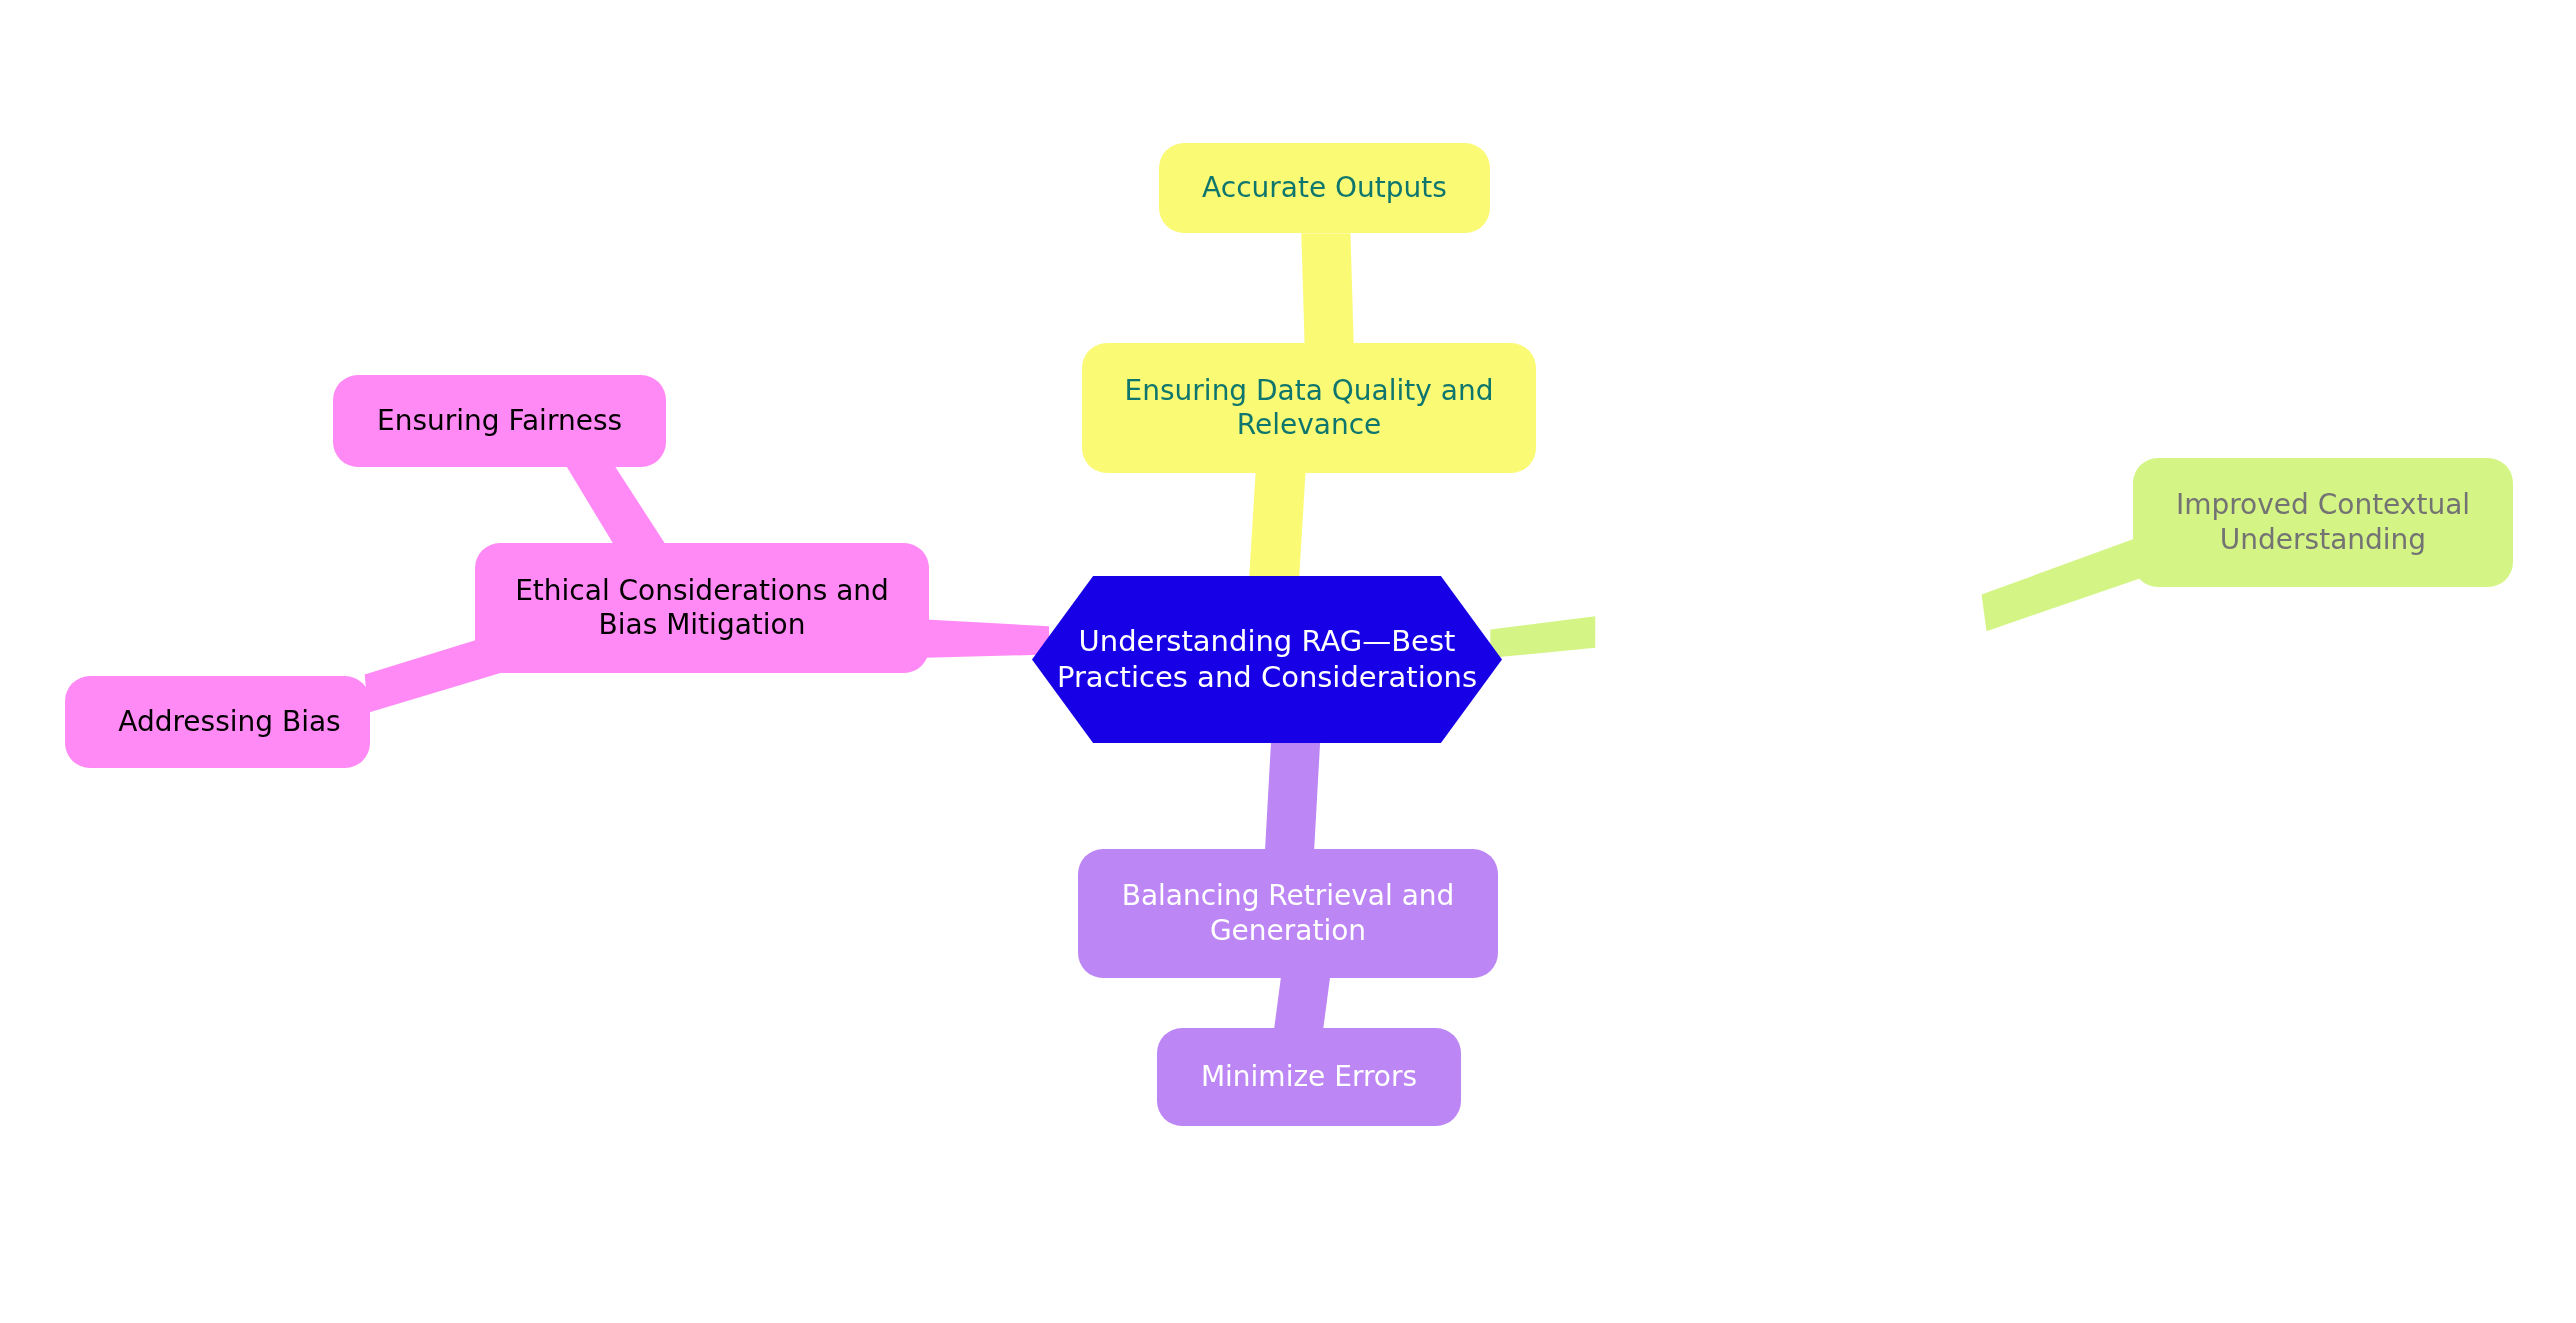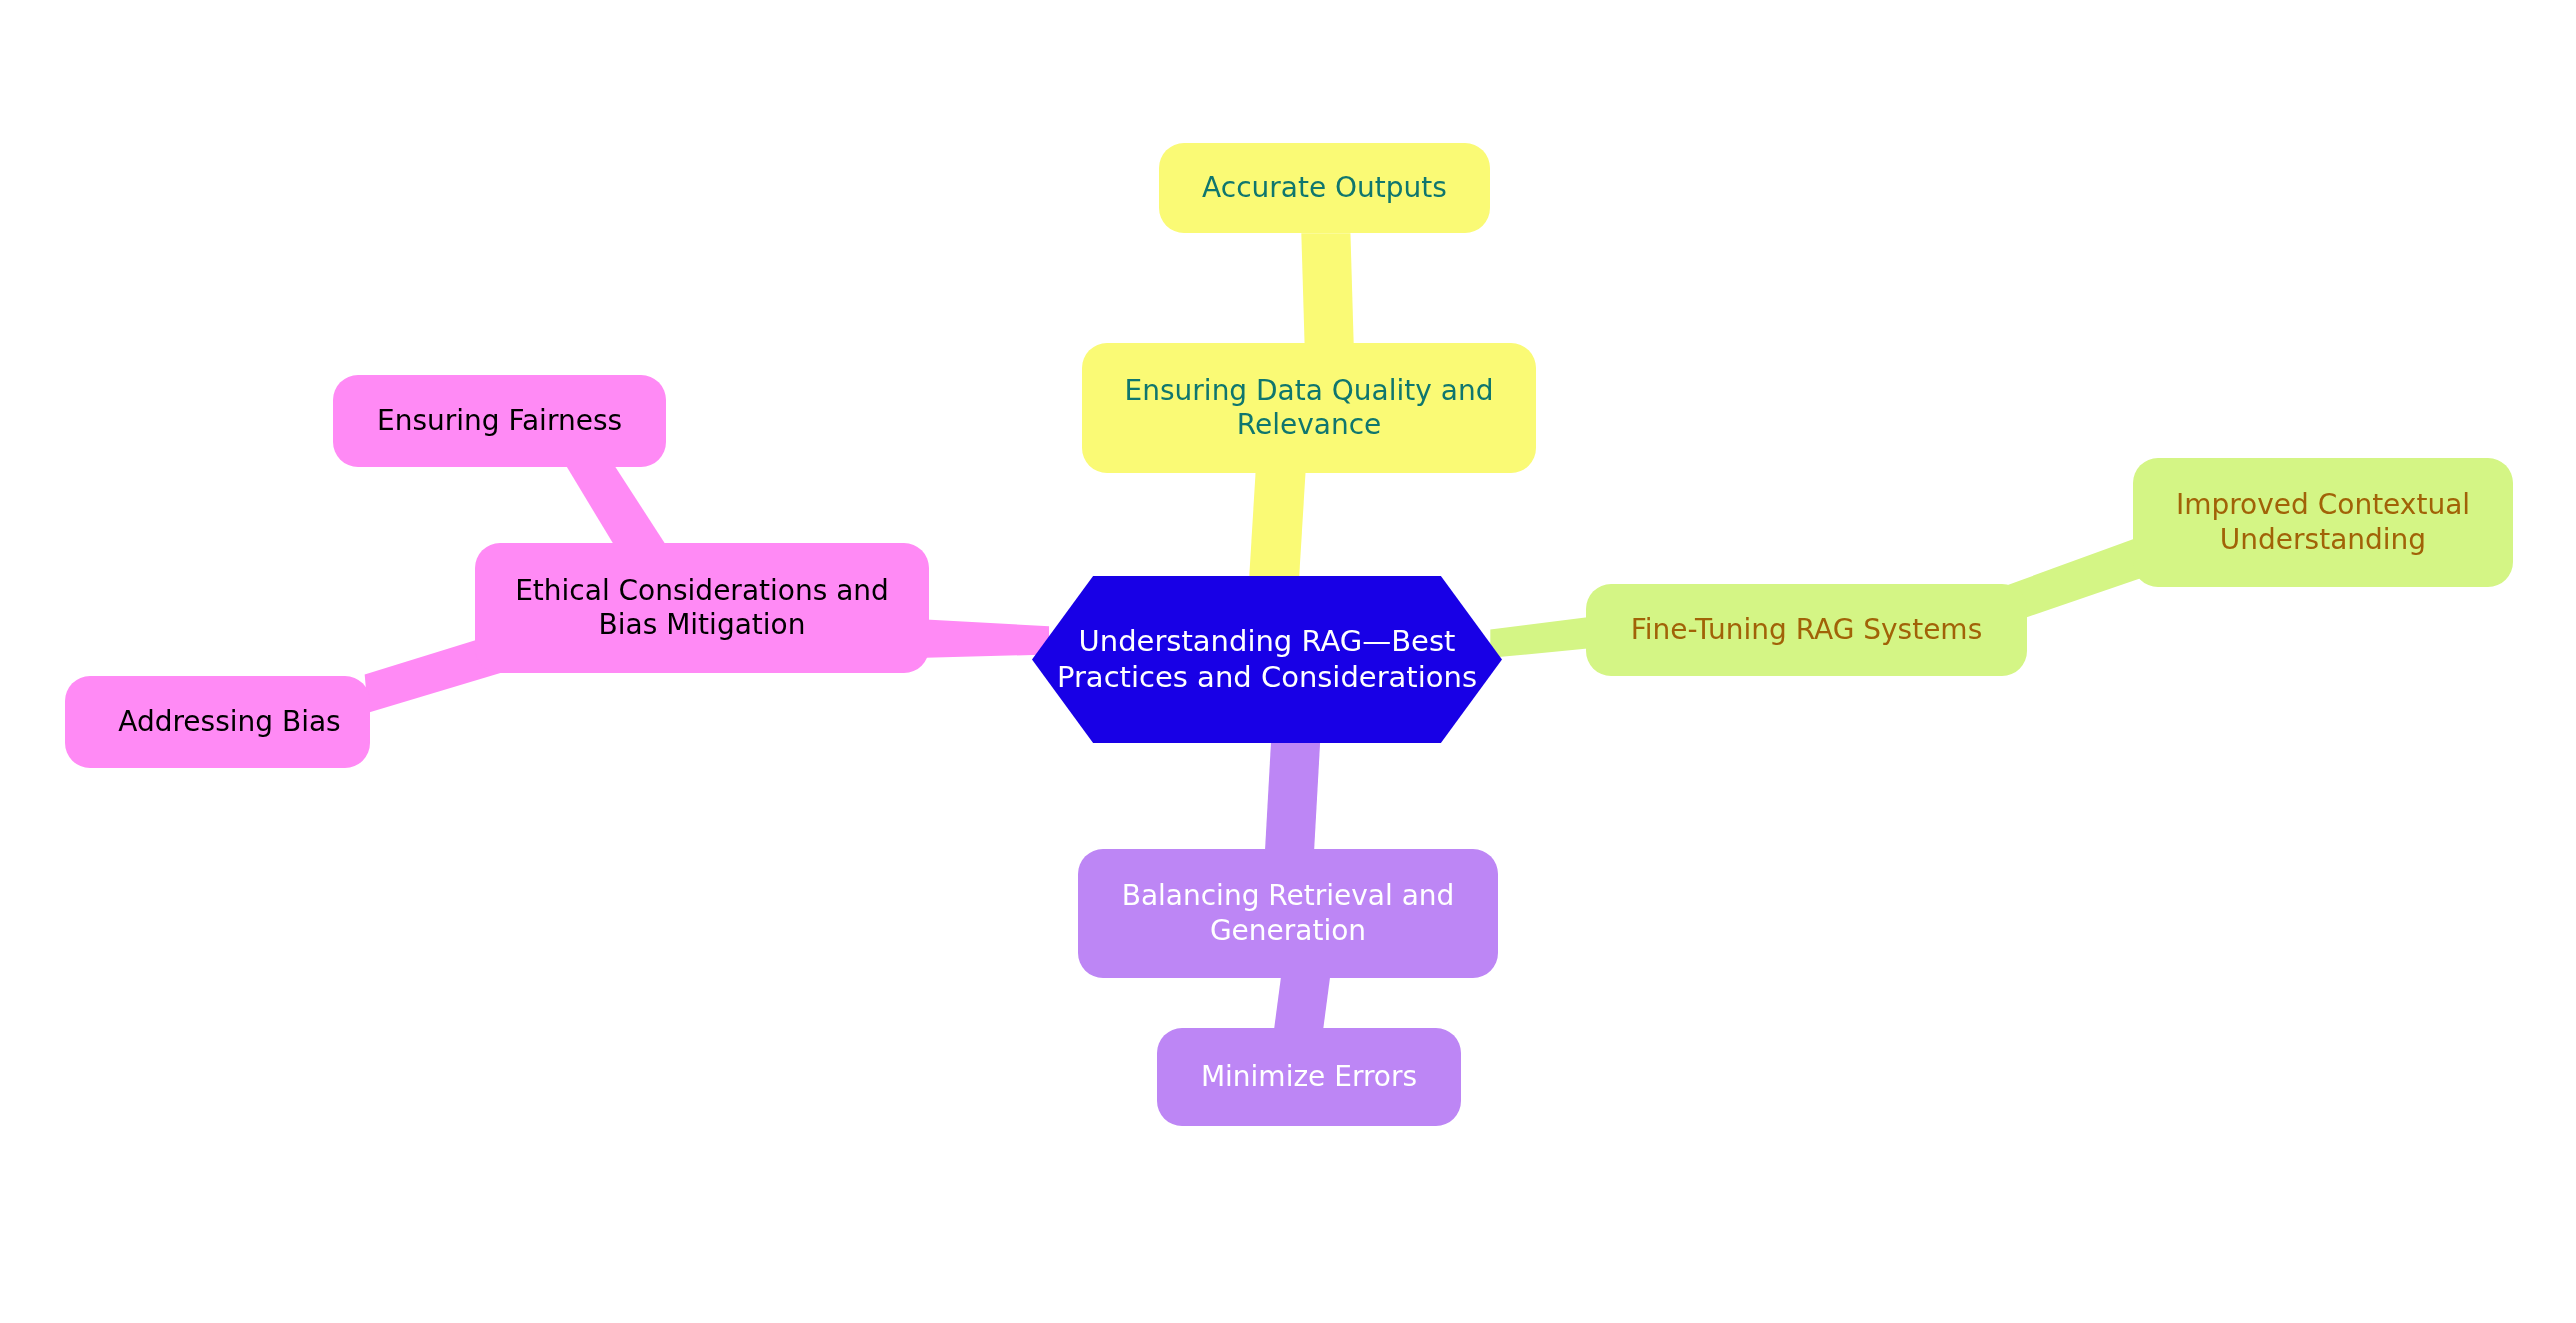--- a/index.html
+++ b/index.html
@@ -46,21 +46,21 @@
   .node-yellow {
     background: #FAFA75;
     color: #0f766e;
   }
   .node-pink {
     background: #FF8AF5;
     color: #000000;
   }
   .node-green {
     background: #D4F585;
-    color: #a16207;
+    color: #737373;
   }
   .node-purple {
     background: #BD86F5;
     color: #ffffff;
   }
   .hex-wrap {
     position: absolute;
     z-index: 6;
     display: flex;
     align-items: center;
@@ -130,23 +130,20 @@
   </div>
 
   <div class="node rounded node-pink fs-34" style="left:475px; top:543px; width:454px; height:130px;">
     <span class="label">Ethical Considerations and Bias Mitigation</span>
   </div>
 
   <div class="node rounded node-pink fs-34" style="left:65px; top:676px; width:305px; height:92px;padding-left:24px;">
     <span class="label">Addressing Bias</span>
   </div>
 
-  <div class="node rounded node-green fs-34" style="left:1586px; top:584px; width:441px; height:92px;">
-    <span class="label">Fine-Tuning RAG Systems</span>
-  </div>
 
   <div class="node rounded node-green fs-34" style="left:2133px; top:458px; width:380px; height:129px;">
     <span class="label">Improved Contextual Understanding</span>
   </div>
 
   <div class="node rounded node-purple fs-34" style="left:1078px; top:849px; width:420px; height:129px;">
     <span class="label">Balancing Retrieval and Generation</span>
   </div>
 
   <div class="node rounded node-purple fs-34" style="left:1157px; top:1028px; width:304px; height:98px;">

